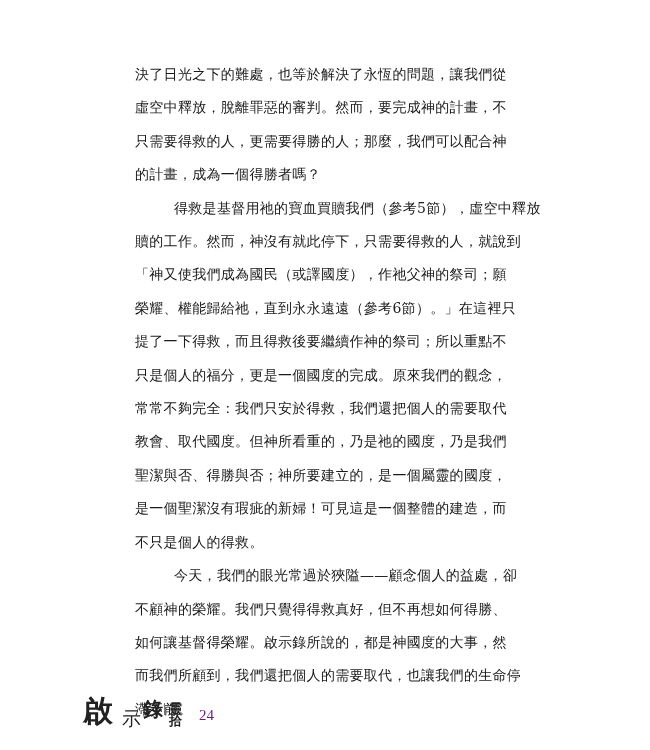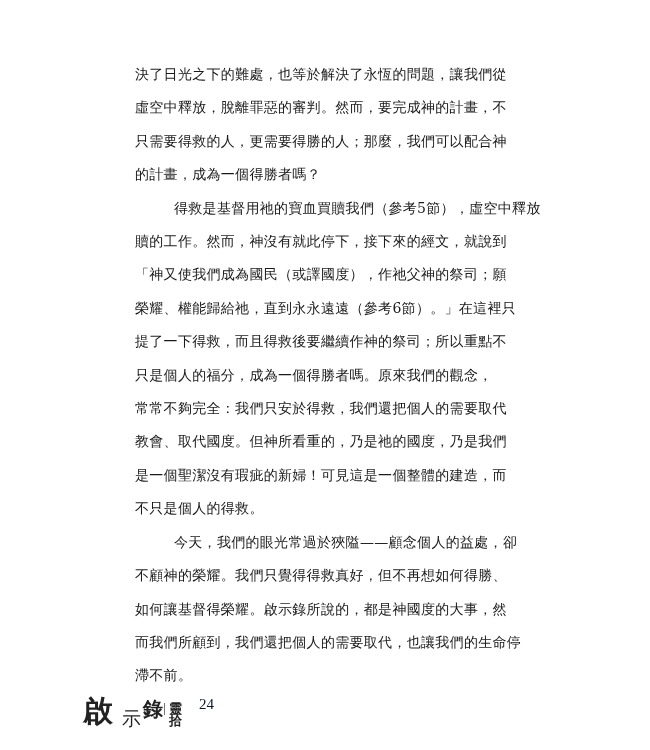--- a/index.html
+++ b/index.html
@@ -15,42 +15,43 @@
   .line { display: block; white-space: nowrap; }
   .footer {
     position: absolute; left: 83px; top: 694px; height: 40px;
     font-family: "DejaVu Serif", "Liberation Serif", serif; color: #222;
   }
   .f-big { position: absolute; left: 0; top: 0; font-size: 30px; line-height: 34px; font-weight: bold; }
   .f-mid { position: absolute; left: 39px; top: 14px; font-size: 19px; line-height: 20px; }
   .f-mid2 { position: absolute; left: 60px; top: 4px; font-size: 20px; line-height: 22px; font-weight: bold; }
   .f-sep { position: absolute; left: 81px; top: 9px; width: 1px; height: 12px; background: #777; }
   .f-series { position: absolute; left: 86px; top: 9px; font-size: 13px; line-height: 12px; font-weight: bold; }
-  .f-page { position: absolute; left: 116px; top: 1px; font-size: 15px; line-height: 18px; color: #0f172a; font-family: "Liberation Serif", serif; }
+  .f-page { position: absolute; left: 116px; top: 12px; font-size: 15px; line-height: 18px; color: #701a75; font-family: "Liberation Serif", serif; }
 </style>
 </head>
 <body>
 
 <div class="page">
   <div class="body-text">
     <p class="para">
       <span class="line">決了日光之下的難處，也等於解決了永恆的問題，讓我們從</span>
       <span class="line">虛空中釋放，脫離罪惡的審判。然而，要完成神的計畫，不</span>
       <span class="line">只需要得救的人，更需要得勝的人；那麼，我們可以配合神</span>
       <span class="line">的計畫，成為一個得勝者嗎？</span>
     </p>
     <p class="para">
       <span class="line" style="padding-left:39px">得救是基督用祂的寶血買贖我們（參考5節），虛空中釋放</span>
-      <span class="line">贖的工作。然而，神沒有就此停下，接下來的經文，就說到</span>
+      <span class="line">贖的工作。然而，神沒有就此停下，只需要得救的人，就說到</span>
       <span class="line">「神又使我們成為國民（或譯國度），作祂父神的祭司；願</span>
       <span class="line">榮耀、權能歸給祂，直到永永遠遠（參考6節）。」在這裡只</span>
       <span class="line">提了一下得救，而且得救後要繼續作神的祭司；所以重點不</span>
-      <span class="line">只是個人的福分，成為一個得勝者嗎。原來我們的觀念，</span>
+      <span class="line">只是個人的福分，更是一個國度的完成。原來我們的觀念，</span>
       <span class="line">常常不夠完全：我們只安於得救，我們還把個人的需要取代</span>
       <span class="line">教會、取代國度。但神所看重的，乃是祂的國度，乃是我們</span>
+      <span class="line">聖潔與否、得勝與否；神所要建立的，是一個屬靈的國度，</span>
       <span class="line">是一個聖潔沒有瑕疵的新婦！可見這是一個整體的建造，而</span>
       <span class="line">不只是個人的得救。</span>
     </p>
     <p class="para">
       <span class="line" style="padding-left:39px">今天，我們的眼光常過於狹隘——顧念個人的益處，卻</span>
       <span class="line">不顧神的榮耀。我們只覺得得救真好，但不再想如何得勝、</span>
       <span class="line">如何讓基督得榮耀。啟示錄所說的，都是神國度的大事，然</span>
       <span class="line">而我們所顧到，我們還把個人的需要取代，也讓我們的生命停</span>
       <span class="line">滯不前。</span>
     </p>

